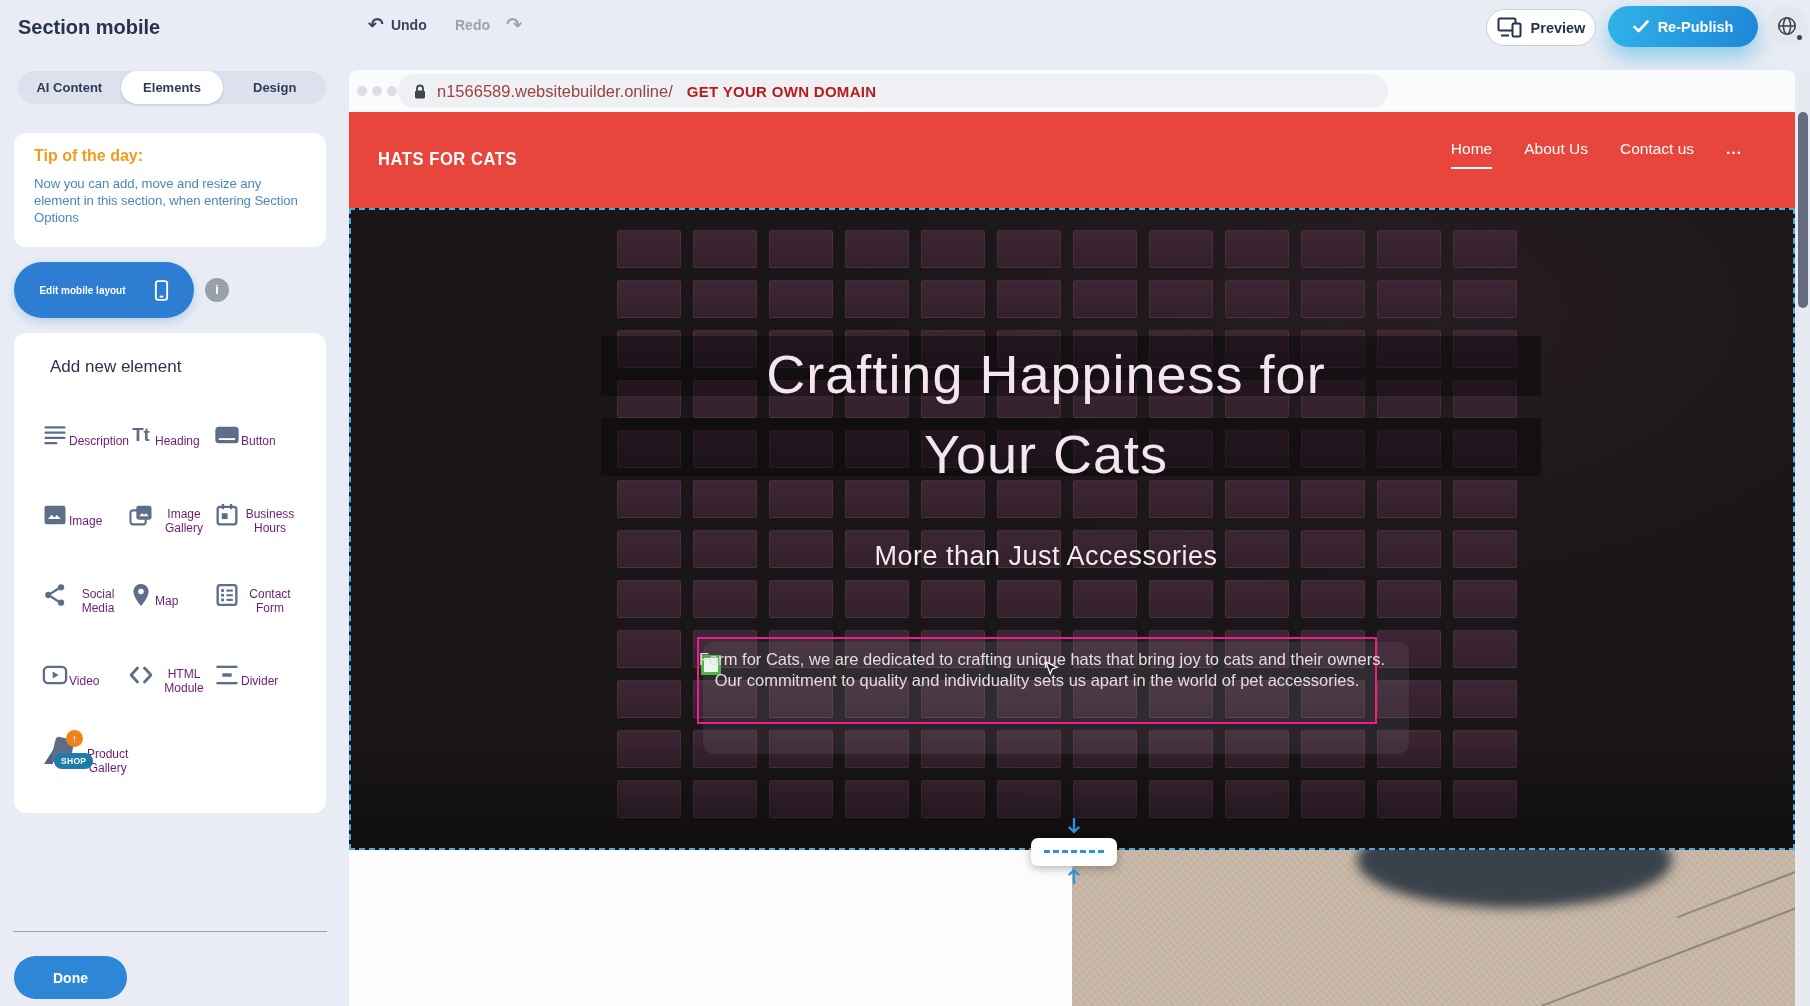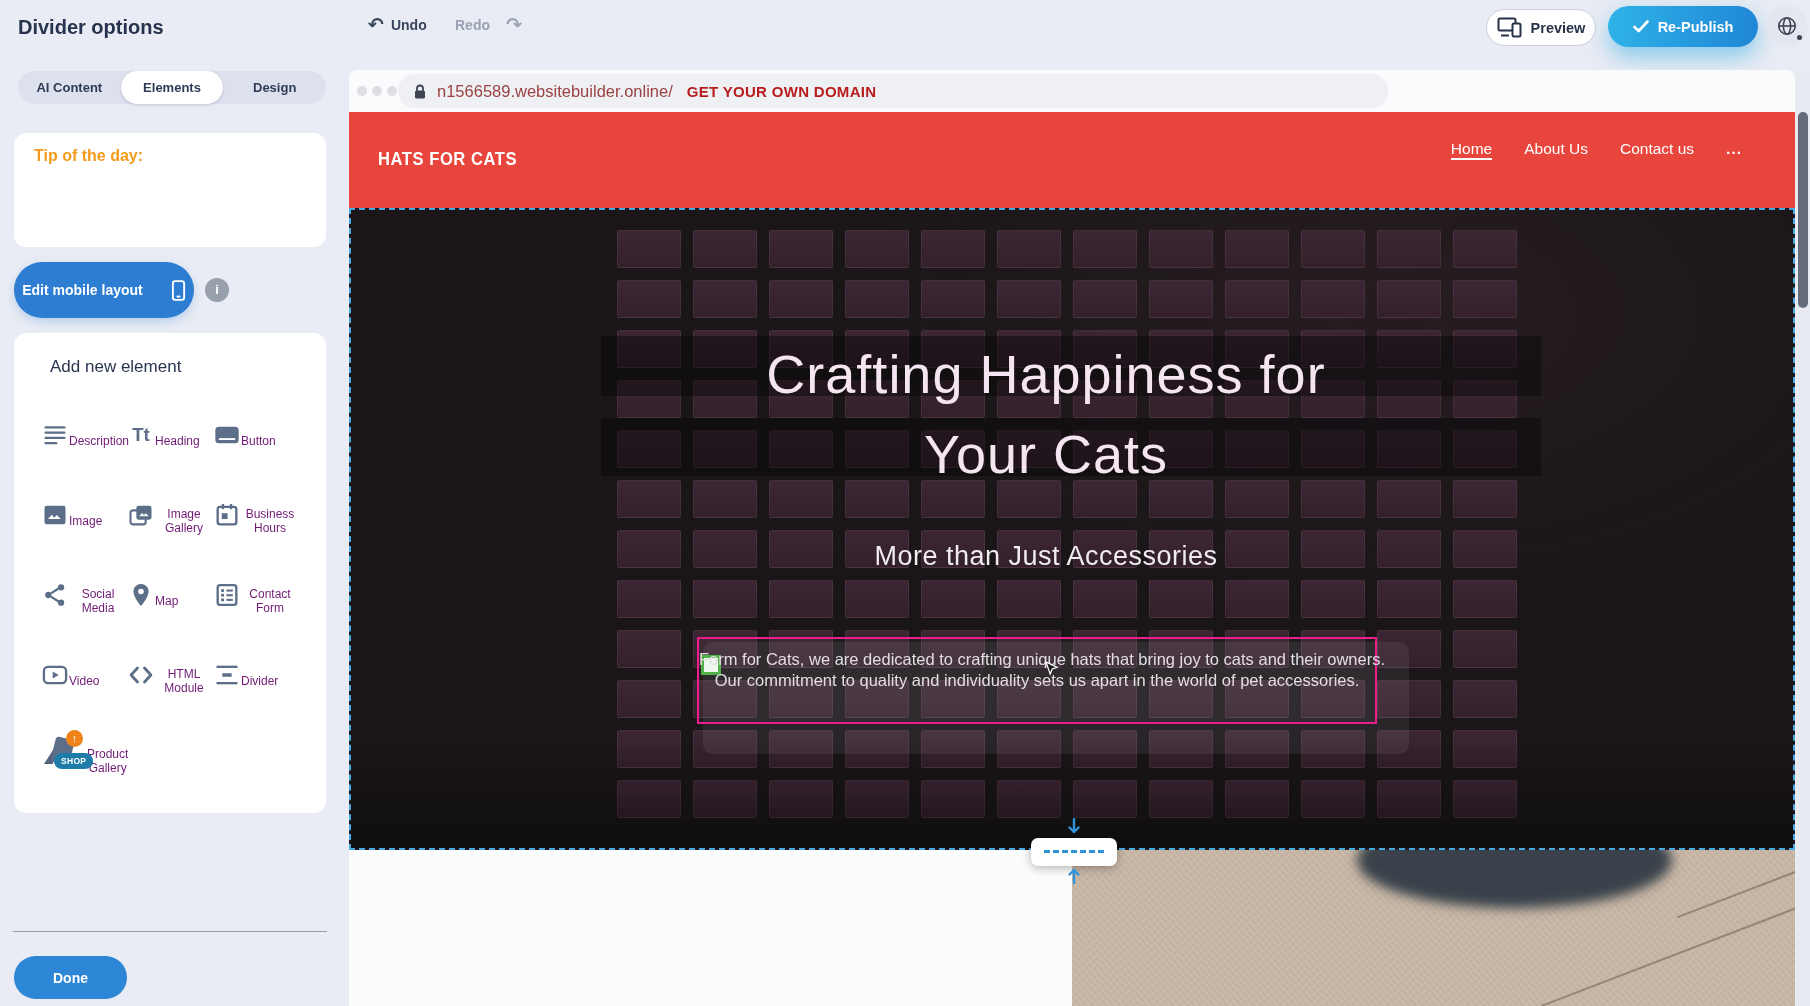--- a/index.html
+++ b/index.html
@@ -10,21 +10,21 @@
 
   
   .sidebar{position:absolute;left:0;top:0;width:349px;height:1006px;}
   .panel-title{position:absolute;left:18px;top:16px;font-size:20px;font-weight:700;color:#27334e;}
   .tabs{position:absolute;left:18px;top:71px;width:308px;height:33px;background:#dce1ed;border-radius:17px;display:flex;align-items:stretch;}
   .tab{flex:1;text-align:center;font-size:13px;font-weight:700;color:#2e3b57;line-height:33px;border-radius:17px;cursor:pointer;}
   .tab.active{background:#fff;box-shadow:0 1px 3px rgba(40,50,80,.20);}
   .tip-card{position:absolute;left:14px;top:133px;width:312px;height:114px;background:#fff;border-radius:12px;}
   .tip-title{position:absolute;left:20px;top:14px;font-size:16px;font-weight:700;color:#f29b1c;}
   .tip-body{position:absolute;left:20px;top:42px;width:272px;font-size:13.2px;line-height:17px;color:#4d87b9;letter-spacing:-.1px;}
-  .edit-mobile{position:absolute;left:14px;top:262px;width:180px;height:56px;border:none;border-radius:28px;background:#2d7ed3;color:#fff;font-weight:700;font-size:14px;display:flex;align-items:center;justify-content:center;gap:28px;cursor:pointer;box-shadow:0 4px 10px rgba(45,126,211,.25);}
+  .edit-mobile{position:absolute;left:14px;top:262px;width:180px;height:56px;border:none;border-radius:28px;background:#2d7ed3;color:#fff;font-weight:700;font-size:10px;display:flex;align-items:center;justify-content:center;gap:28px;cursor:pointer;box-shadow:0 4px 10px rgba(45,126,211,.25);}
   .info-btn{position:absolute;left:205px;top:278px;width:24px;height:24px;border-radius:50%;background:#98a0ac;color:#fff;font-size:13px;font-weight:700;text-align:center;line-height:24px;cursor:pointer;}
   .add-card{position:absolute;left:14px;top:333px;width:312px;height:480px;background:#fff;border-radius:12px;}
   .add-title{position:absolute;left:36px;top:24px;font-size:17px;color:#2a3550;}
   .el-grid{position:absolute;left:27px;top:58px;width:258px;display:grid;grid-template-columns:repeat(3,86px);grid-auto-rows:80px;}
   .el-cell{display:flex;flex-direction:row;align-items:center;padding-top:8px;cursor:pointer;}
   .el-ic{height:34px;display:flex;align-items:center;justify-content:center;}
   .el-ic svg{width:28px;height:28px;}
   .el-lb{margin-top:12px;font-size:12px;line-height:14px;color:#701a75;text-align:center;}
   .pg-icon{position:relative;width:46px;height:36px;}
   .pg-card{position:absolute;left:12px;top:1px;width:19px;height:26px;background:#5d6e88;border-radius:4px;transform:rotate(14deg);}
@@ -47,21 +47,21 @@
   .viewport{position:absolute;left:349px;top:70px;width:1446px;height:936px;}
   .chrome{position:absolute;left:0;top:0;width:1446px;height:42px;background:#fafbfd;border-radius:8px 8px 0 0;}
   .c-dot{position:absolute;top:16px;width:10px;height:10px;border-radius:50%;background:#dcdee4;}
   .url-pill{position:absolute;left:49px;top:4px;width:990px;height:34px;background:#eef0f4;border-radius:17px;display:flex;align-items:center;padding-left:15px;}
   .url-text{margin-left:10px;font-size:16.5px;color:#9b4242;}
   .domain-cta{margin-left:14px;font-size:15px;font-weight:700;color:#b91c1c;letter-spacing:.3px;cursor:pointer;}
 
   .site-header{position:absolute;left:0;top:42px;width:1446px;height:96px;background:#e8453c;}
   .logo{position:absolute;left:29px;top:37px;font-size:18px;font-weight:700;color:#fff;letter-spacing:.6px;transform:scaleX(.92);transform-origin:left;}
   .nav{position:absolute;right:53px;top:28px;display:flex;gap:32px;align-items:flex-start;color:#fff;font-size:15.5px;}
-  .nav-item{cursor:pointer;}
+  .nav-item{padding-bottom:9px;cursor:pointer;}
   .nav-item.active{border-bottom:2px solid #fff;}
   .nav-item.more{font-weight:700;letter-spacing:1px;}
 
   
   .hero{position:absolute;left:0;top:138px;width:1446px;height:642px;
         background:radial-gradient(900px 480px at 72% 16%, rgba(130,78,96,.12), transparent 60%),#1a1618;
         border:2px dashed #48a9e2;}
   .hero::after{content:'';position:absolute;left:0;right:0;bottom:0;height:110px;
         background:linear-gradient(transparent, rgba(0,0,0,.40));pointer-events:none;}
   .tile-grid{position:absolute;left:266px;top:20px;width:900px;height:588px;display:grid;
@@ -99,29 +99,30 @@
   
   .scroll-track{position:absolute;left:1796px;top:70px;width:14px;height:936px;background:#e7eaf1;}
   .scroll-thumb{position:absolute;left:2px;top:42px;width:10px;height:196px;background:#636b7c;border-radius:5px;cursor:pointer;}
 </style>
 </head>
 <body>
 
 <div class="app">
 
   <aside class="sidebar">
-    <div class="panel-title">Divider options</div>
+    <div class="panel-title">Section mobile</div>
     <div class="tabs" id="tabs">
         <div class="tab">AI Content</div>
         <div class="tab active">Elements</div>
         <div class="tab">Design</div>
       </div>
 
     <div class="tip-card">
       <div class="tip-title">Tip of the day:</div>
+      <div class="tip-body">Now you can add, move and resize any element in this section, when entering Section Options</div>
     </div>
 
     <button class="edit-mobile">
       <span>Edit mobile layout</span>
       <span style="display:flex;">
         <svg width="15" height="23" viewBox="0 0 16 24" fill="none" stroke="#fff" stroke-width="2">
           <rect x="2" y="2" width="12" height="20" rx="2.5"></rect>
             <line x1="6" y1="18.5" x2="10" y2="18.5"></line>
         </svg>
       </span>

